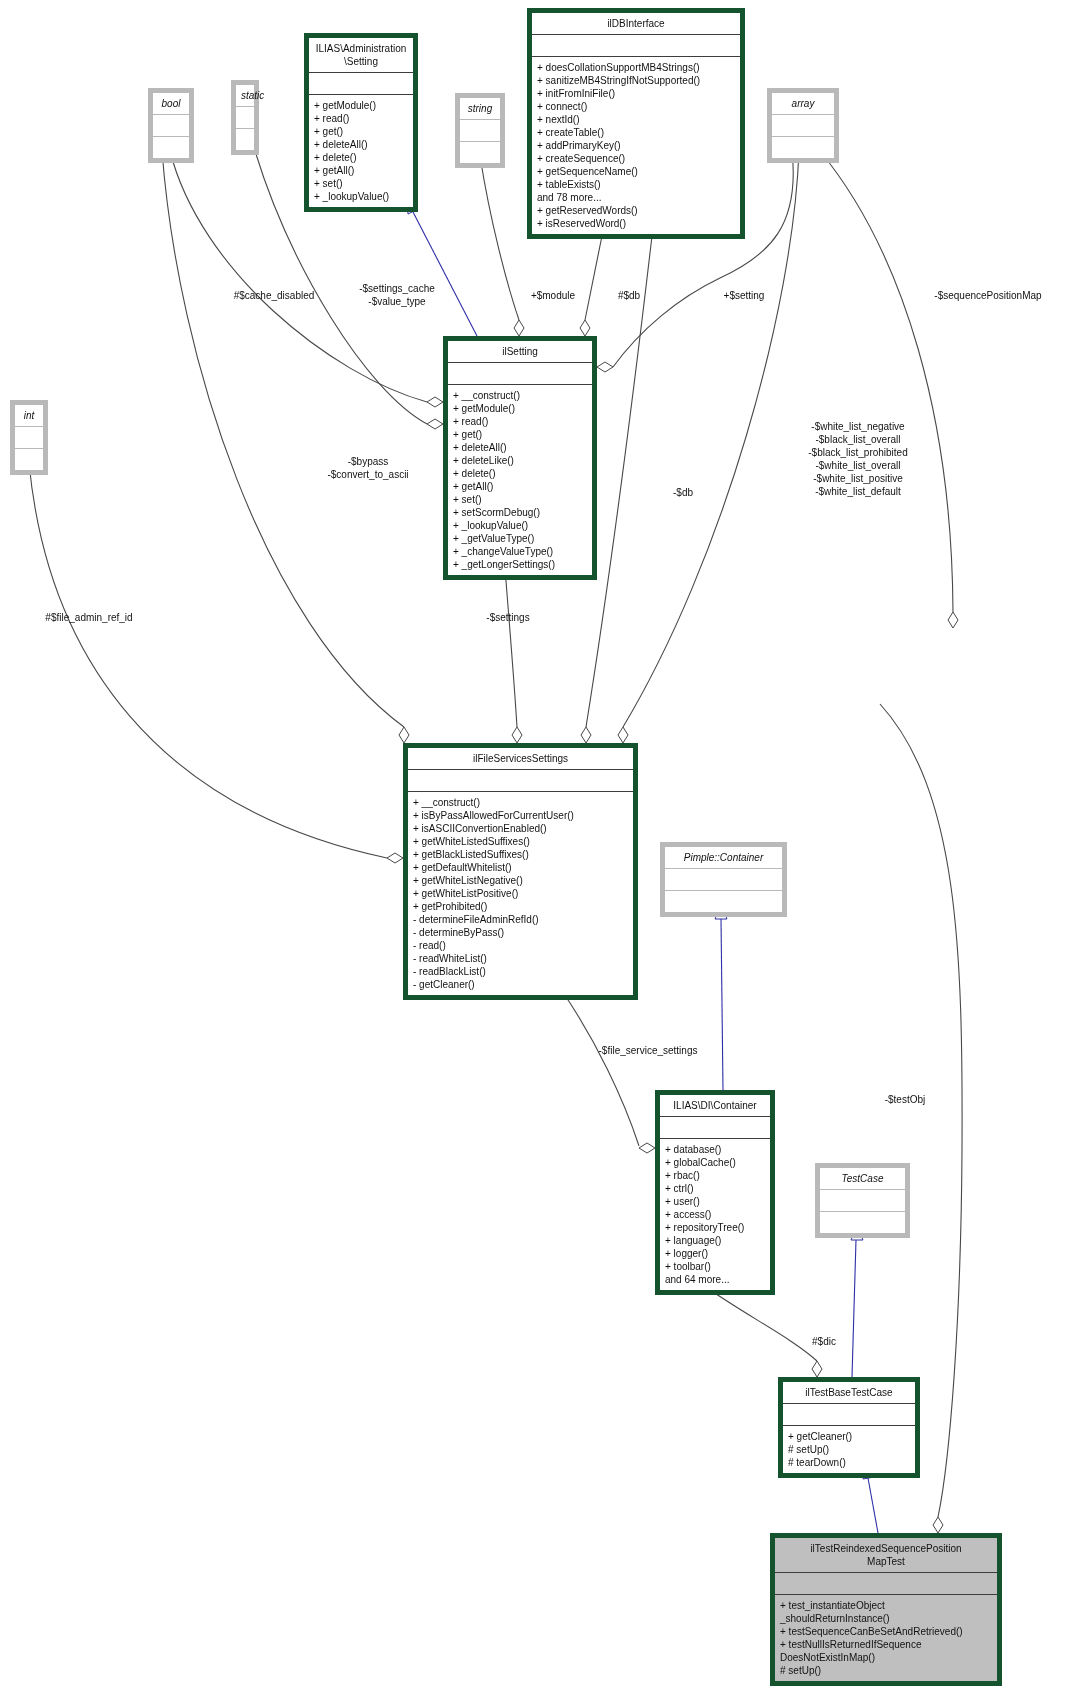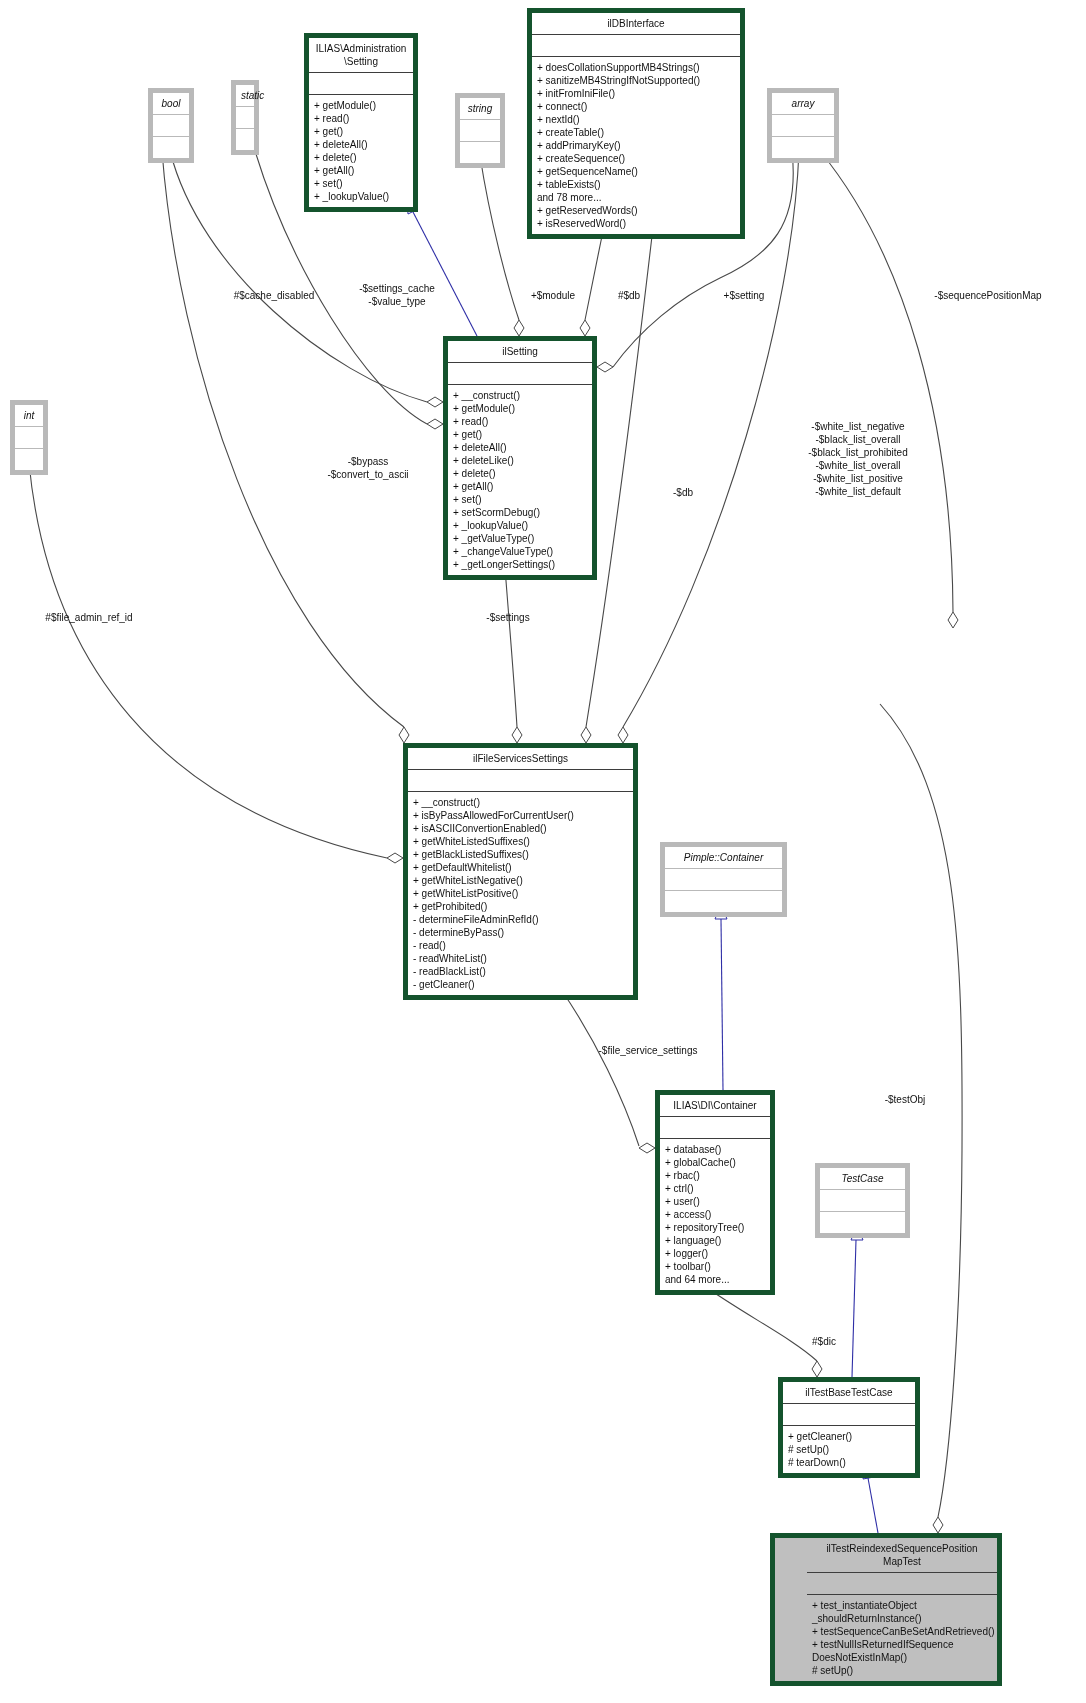--- a/index.html
+++ b/index.html
@@ -10,21 +10,21 @@
   svg.edges path.inh{stroke:var(--inh);}
   svg.edges polygon.dia{fill:#ffffff;stroke:var(--usage);stroke-width:1;}
   svg.edges polygon.arr{fill:#ffffff;stroke:var(--inh);stroke-width:1;}
   .ubox{position:absolute;background:#ffffff;border:5px solid #14532d;z-index:2;font-size:10px;box-sizing:border-box;}
   .ut{text-align:center;padding:4px 5px;line-height:13px;border-bottom:1px solid #3d3d3d;white-space:pre-line;}
   .ua{height:13px;padding:4px;border-bottom:1px solid #3d3d3d;}
   .um{padding:4px 5px;line-height:13px;white-space:nowrap;}
   .tbox{border-color:#b9b9b9;font-style:italic;}
   .tbox .ut,.tbox .ua{border-color:#b9b9b9;}
   .tbox .ua:last-child{border-bottom:none;}
-  .hl{background:var(--hl);padding-left:32px;}
+  .hl{background:var(--hl);}
   .elabel{position:absolute;z-index:3;font-size:10px;line-height:13px;text-align:center;white-space:pre-line;}
 </style>
 </head>
 <body>
 
 <div class="canvas">
 
   <svg class="edges" width="1086" height="1703">
 
     <path d="M 170 151 C 200 270, 330 375, 427 402"></path>

